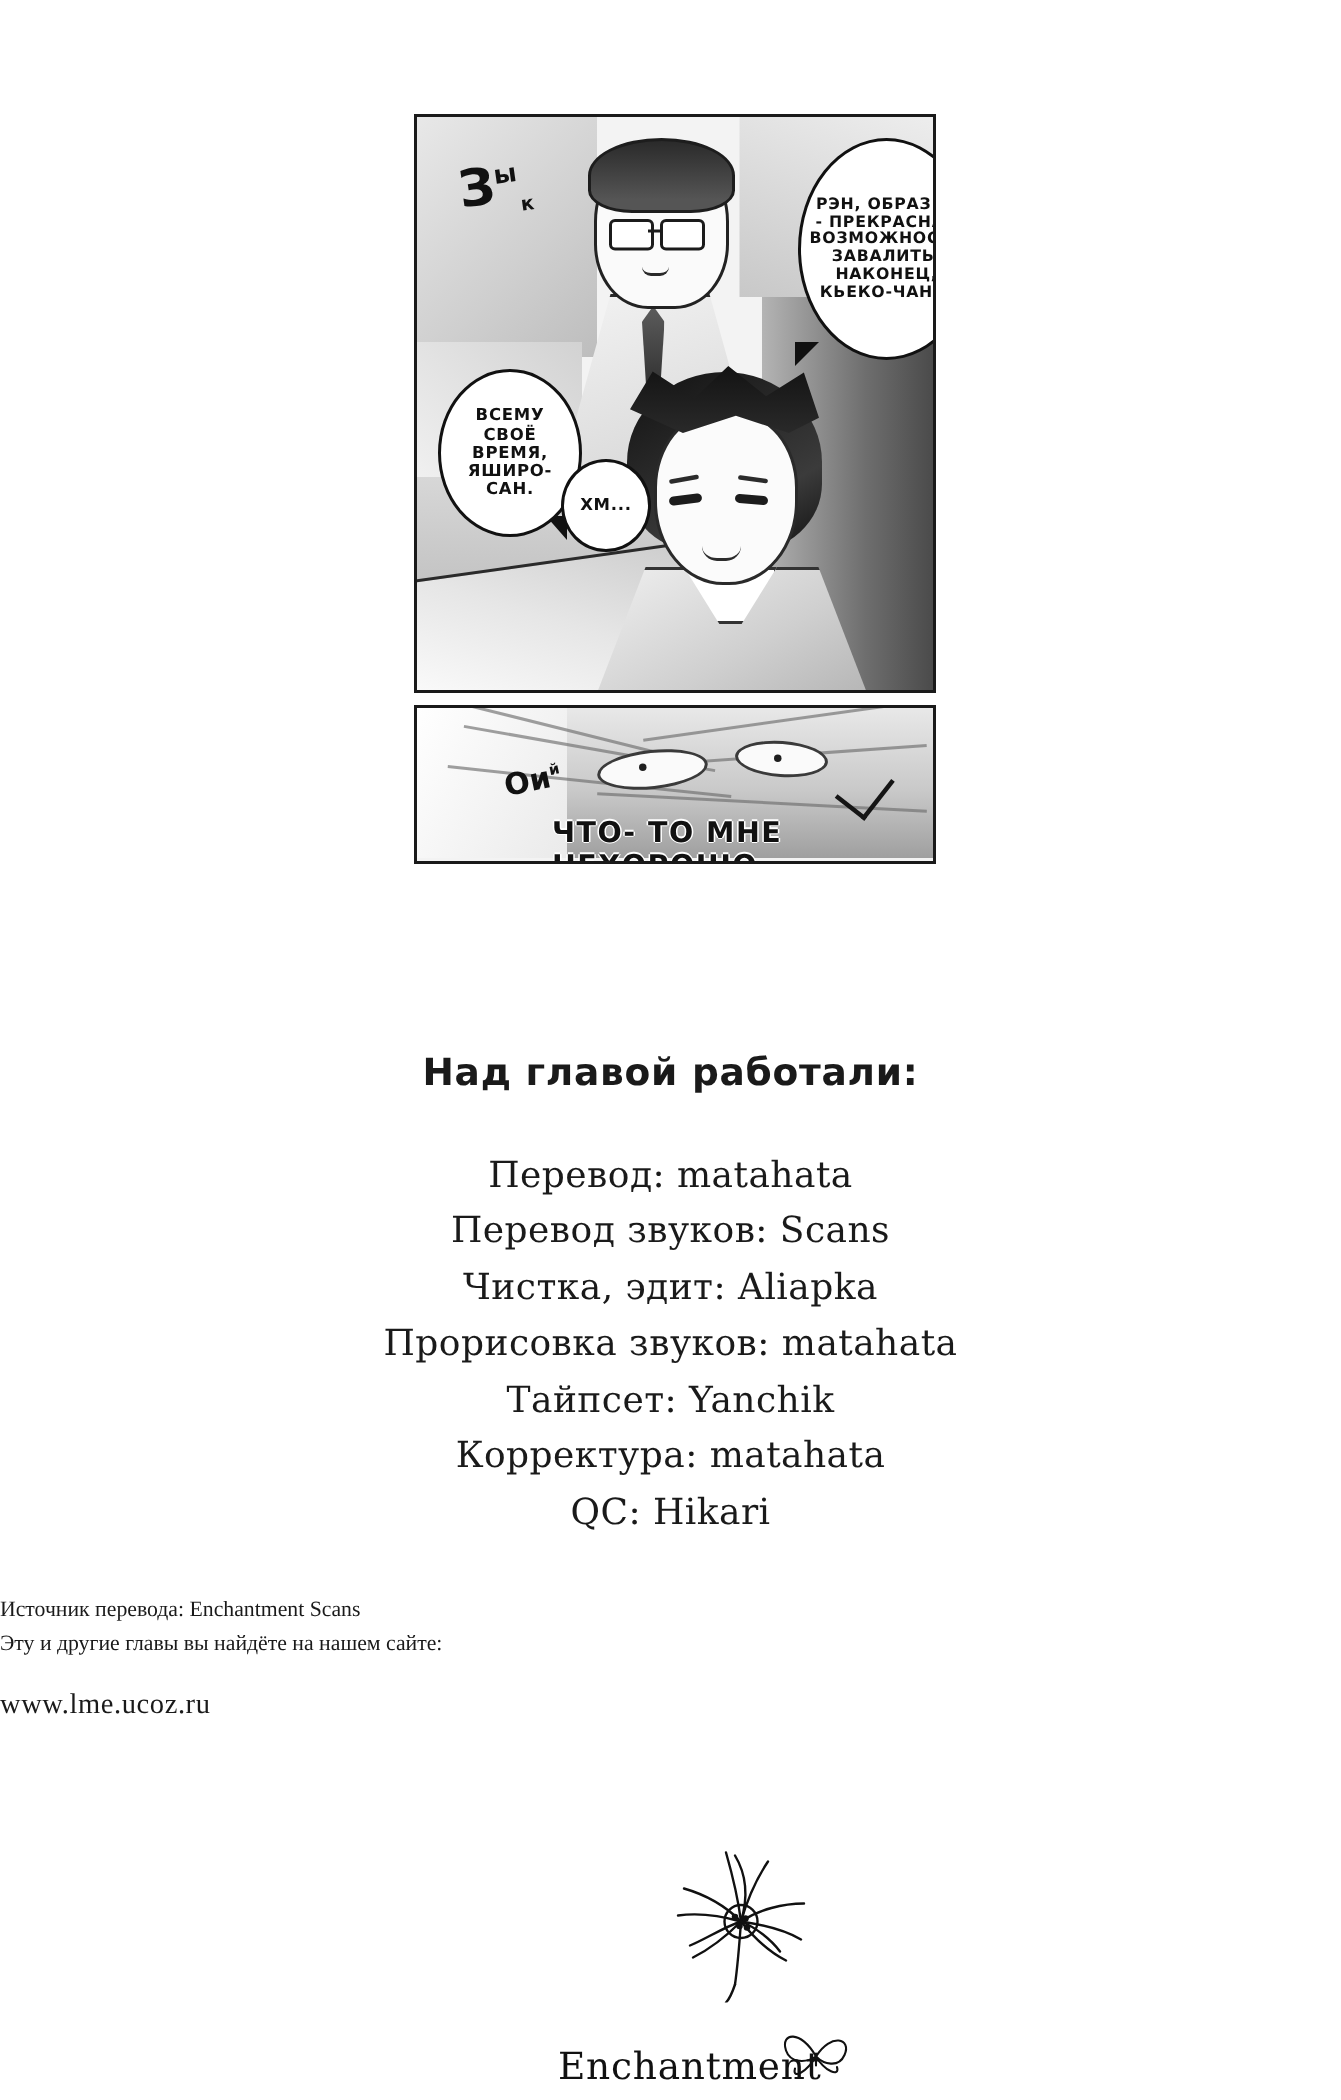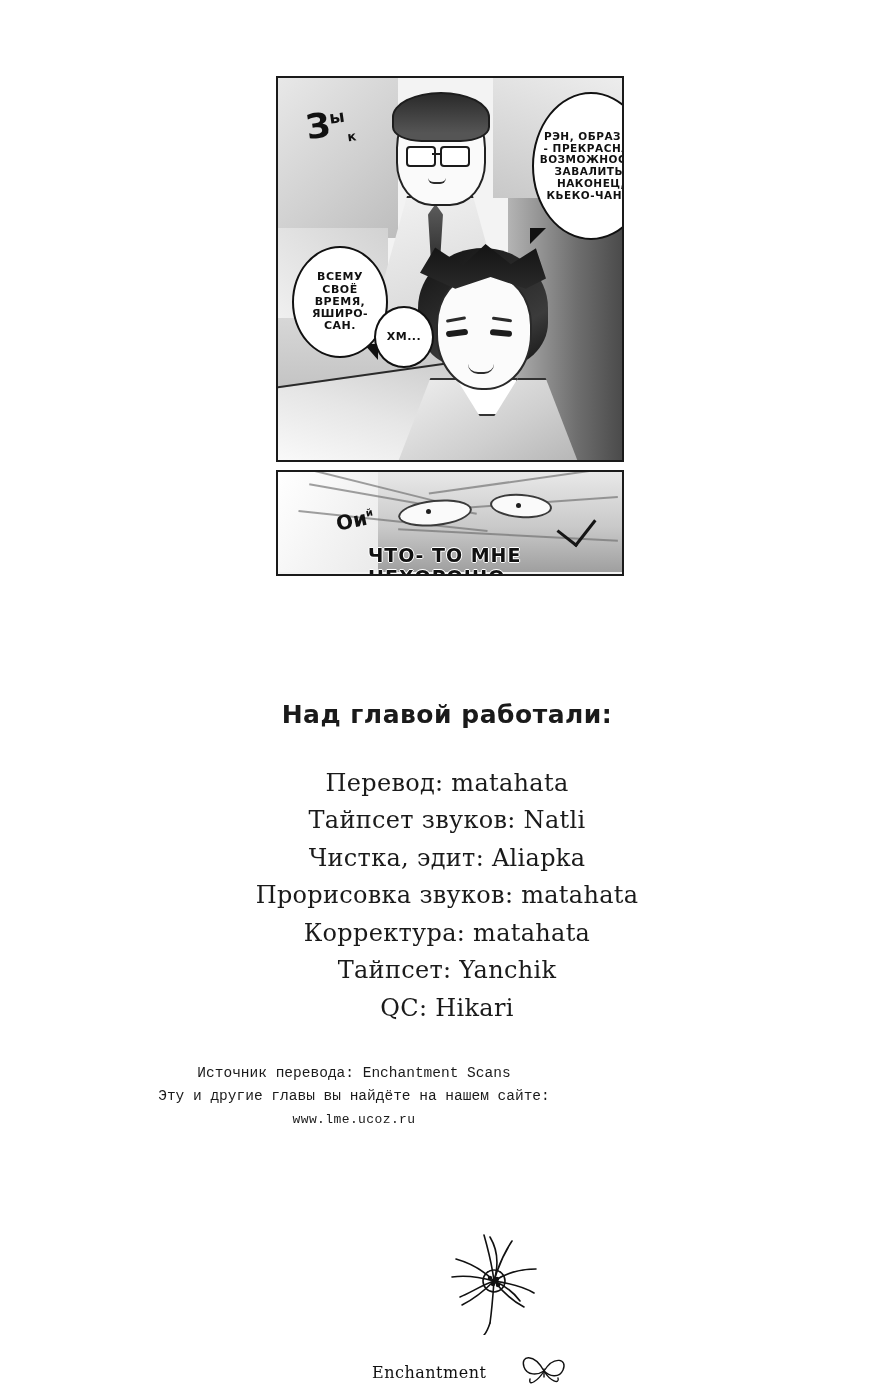--- a/index.html
+++ b/index.html
@@ -259,29 +259,28 @@
     line-height: 1.56;
     letter-spacing: .3px;
   }
   .credits-list div { white-space: nowrap; text-align: center; }
 
   .source-block {
     position: absolute;
     left: 0;
     top: 1062px;
     width: 708px;
-    text-align: center;
-    font-family: Liberation Mono, monospace;
+    font-family: Liberation Serif, serif;
     color: #1a1a1a;
     font-size: 14.5px;
     line-height: 1.6;
   }
   .source-site {
-    font-size: 13px;
-    margin-top: 2px;
+    font-size: 19px;
+    margin-top: 14px;
     letter-spacing: .4px;
   }
 
   
   .logo {
     position: absolute;
     left: 330px;
     top: 1225px;
     width: 260px;
     height: 170px;
@@ -290,21 +289,21 @@
     position: absolute; left: 42px; top: 98px;
     font-family: "DejaVu Serif", serif;
     font-weight: 700;
     font-size: 37px;
     color: #111;
     letter-spacing: .5px;
   }
   .logo-text-sub {
     position: absolute; left: 42px; top: 138px;
     font-family: "DejaVu Serif", serif;
-    font-size: 16px;
+    font-size: 25px;
     color: #111;
     letter-spacing: .5px;
   }
   .flower { position: absolute; left: 104px; top: 0; width: 120px; height: 110px; }
 </style>
 </head>
 <body>
 
 <div class="manga-wrap">
 
@@ -372,25 +371,25 @@
     </div>
 
     <div class="p2-line">ЧТО- ТО МНЕ НЕХОРОШО...</div>
   </div>
 </div>
 
 <div class="credits">
   <div class="credits-title">Над главой работали:</div>
   <div class="credits-list">
     <div>Перевод: matahata</div>
-    <div>Тайпсет звуков: Natli</div>
+    <div>Перевод звуков: Scans</div>
     <div>Чистка, эдит: Aliapka</div>
     <div>Прорисовка звуков: matahata</div>
+    <div>Тайпсет: Yanchik</div>
     <div>Корректура: matahata</div>
-    <div>Тайпсет: Yanchik</div>
     <div>QC: Hikari</div>
   </div>
 </div>
 
 <div class="source-block">
   <div>Источник перевода: Enchantment Scans</div>
   <div>Эту и другие главы вы найдёте на нашем сайте:</div>
   <div class="source-site">www.lme.ucoz.ru</div>
 </div>
 

